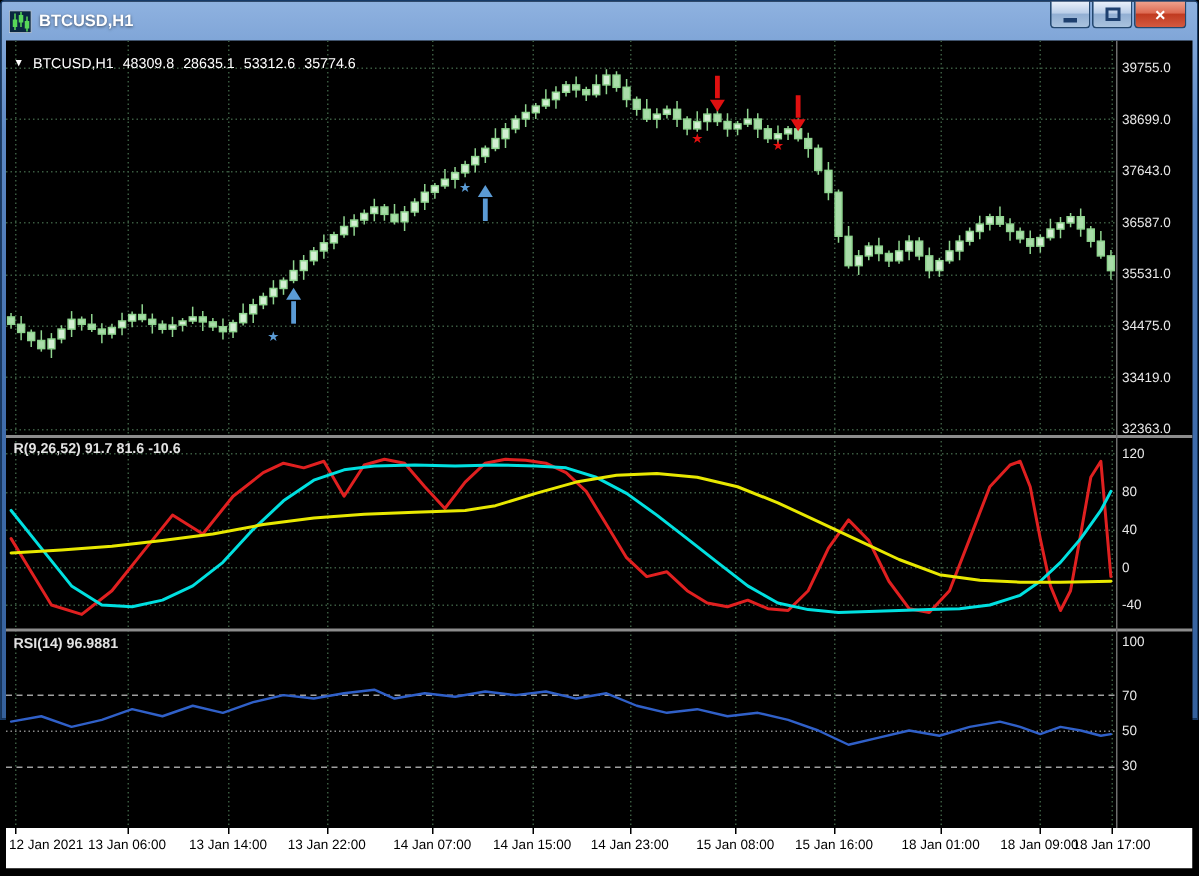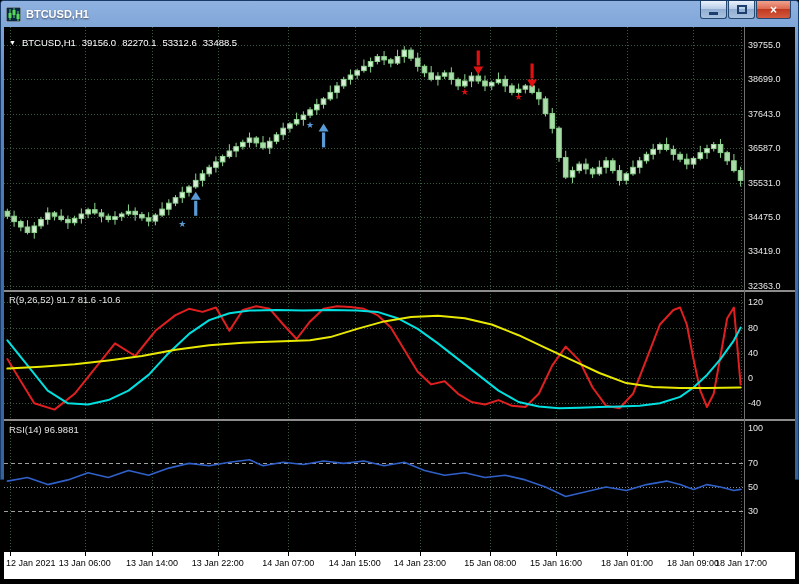--- a/index.html
+++ b/index.html
@@ -21,21 +21,21 @@
   .winbtn.close{width:35px;background:linear-gradient(180deg,#f0a28e 0%,#dd6a52 45%,#c03a20 50%,#d45a40 100%);
                 color:#fff;font-size:12px;font-weight:bold;line-height:1;}
   .glyph-min{width:9px;height:3px;background:#1d3f6e;margin-top:8px;}
   .glyph-max{width:10px;height:9px;border:2px solid #1d3f6e;box-sizing:border-box;background:transparent;}
   .client{position:relative;width:791px;height:552px;background:#000;}
   #chart-svg{display:block;}
   #chart-svg text{font-family:"Liberation Sans",sans-serif;font-size:9px;}
   .quote-bar{position:absolute;top:10px;left:5px;z-index:3;display:flex;gap:6px;
              color:#ffffff;font-size:9.5px;align-items:center;}
   .quote-bar .dd{font-size:7px;line-height:1;}
-  .panel-label{position:absolute;left:5px;z-index:3;color:#e2e2e2;font-size:9.5px;white-space:nowrap;}
+  .panel-label{position:absolute;left:5px;z-index:3;color:#e2e2e2;font-size:9.5px;white-space:nowrap;font-weight:bold;}
 </style>
 </head>
 <body>
 
 <div class="window">
   <div class="titlebar">
     <span class="app-icon">
       <svg width="15" height="15" viewBox="0 0 15 15">
         <rect x="0" y="0" width="15" height="15" fill="#0a2740" stroke="#d0dcec"></rect>
         <line x1="4" y1="2" x2="4" y2="13" stroke="#58d858" stroke-width="1"></line>
@@ -379,21 +379,21 @@
           <text x="623.0799999999999" y="539" fill="#000000" text-anchor="middle">18 Jan 01:00</text>
           <line x1="689.5" y1="525" x2="689.5" y2="529" stroke="#000000" stroke-width="1"></line>
           <text x="688.94" y="539" fill="#000000" text-anchor="middle">18 Jan 09:00</text>
           <line x1="737.5" y1="525" x2="737.5" y2="529" stroke="#000000" stroke-width="1"></line>
           <text x="737.04" y="539" fill="#000000" text-anchor="middle">18 Jan 17:00</text>
         </g>
       </svg>
     <div class="quote-bar">
       <span class="dd">▼</span>
       <span>BTCUSD,H1</span>
-      <span>39156.0</span>
-      <span>82270.1</span>
+      <span>48309.8</span>
+      <span>28635.1</span>
       <span>53312.6</span>
-      <span>33488.5</span>
+      <span>35774.6</span>
     </div>
     <div class="panel-label" style="top:267px">R(9,26,52) 91.7 81.6 -10.6</div>
     <div class="panel-label" style="top:397px">RSI(14) 96.9881</div>
   </div>
 </div>
 
 </body></html>

